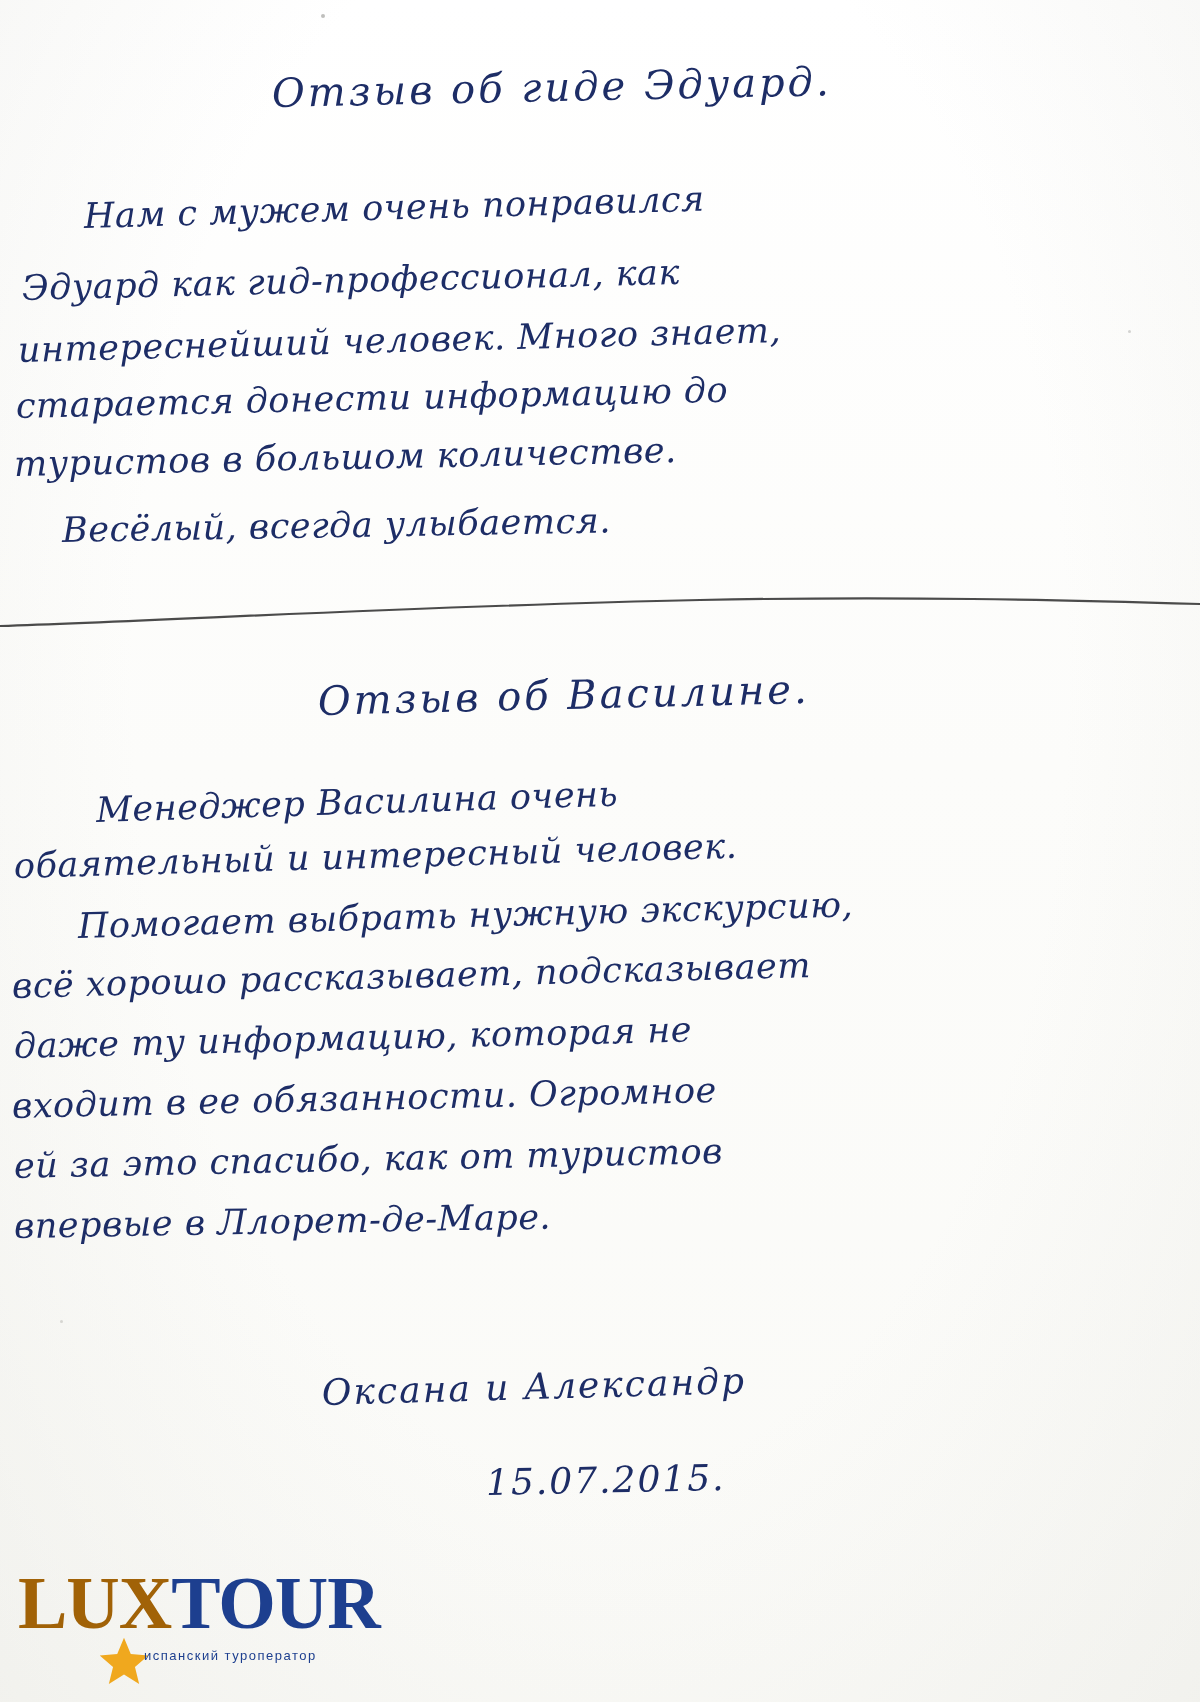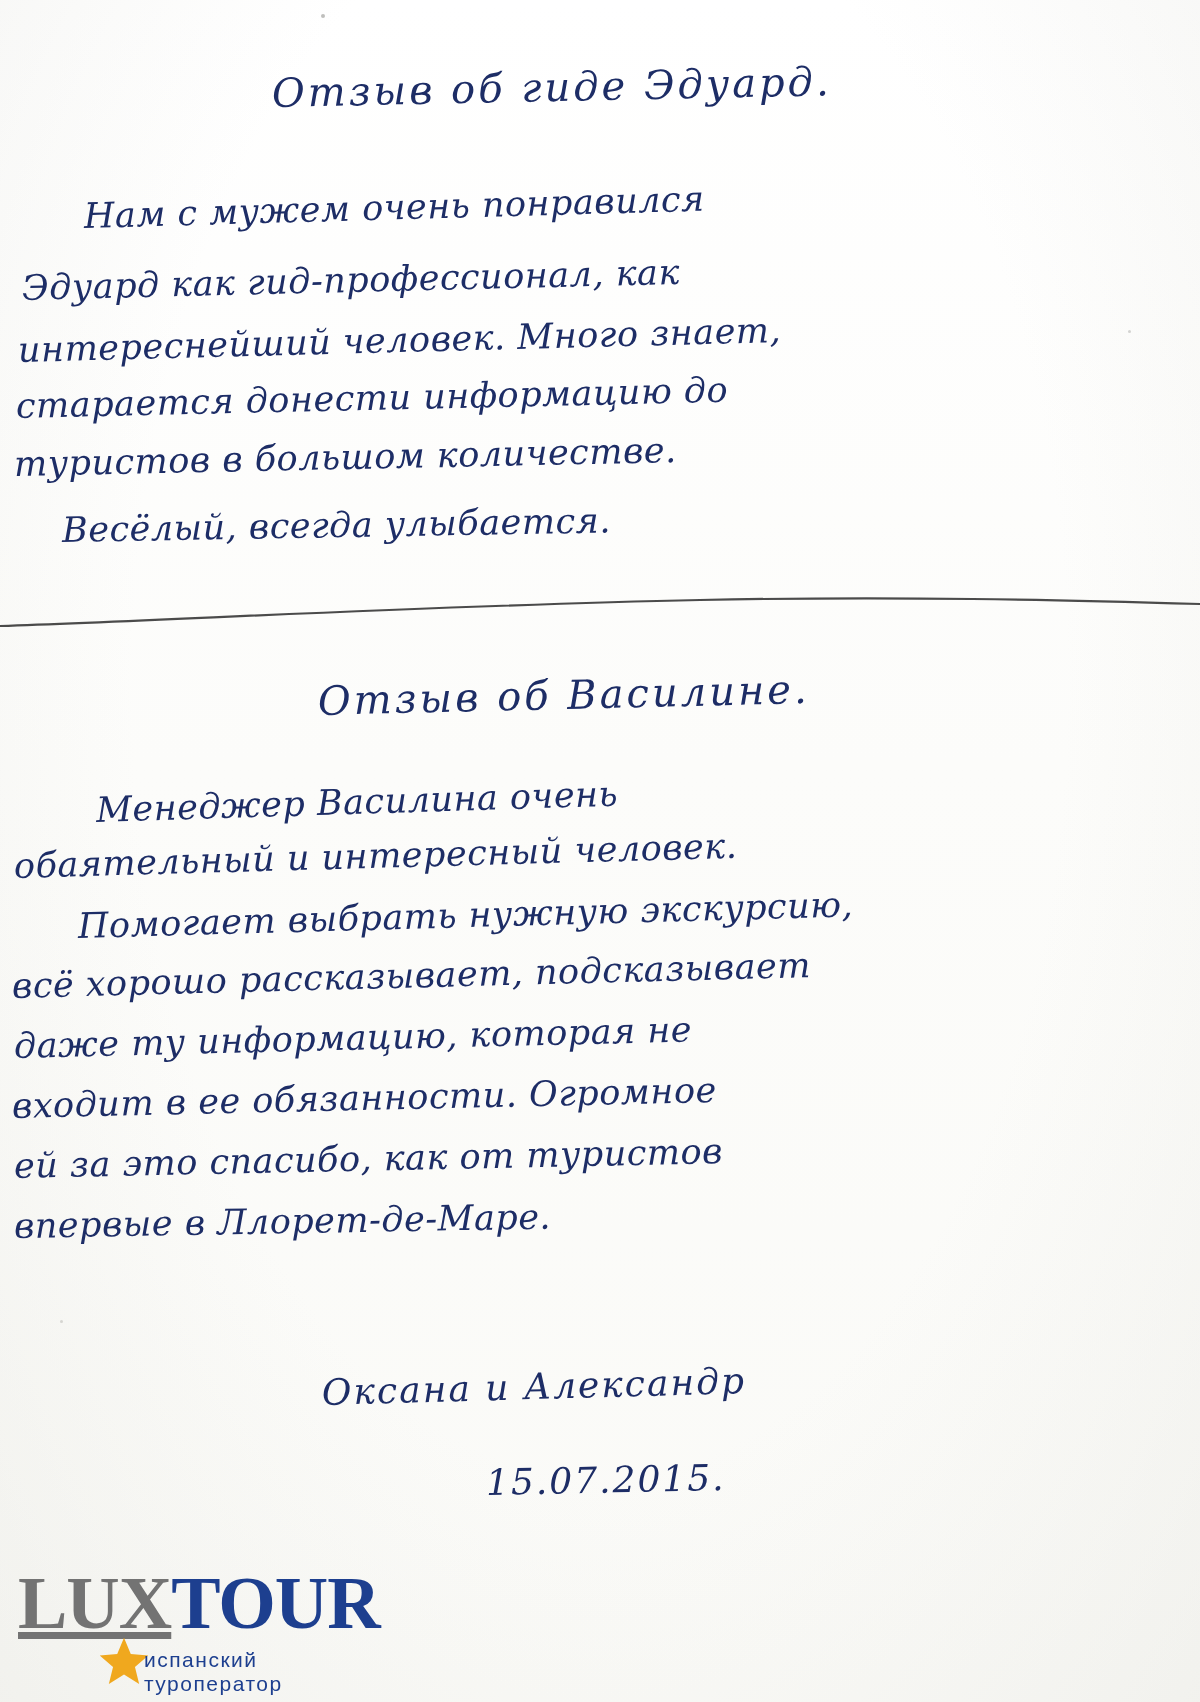--- a/index.html
+++ b/index.html
@@ -77,28 +77,28 @@
     font-family: "Liberation Serif", serif;
     font-size: 74px;
     font-weight: 700;
     color: #1d3f8f;
     letter-spacing: -1px;
     line-height: 1;
     position: absolute;
     left: 0;
     top: 2px;
   }
-  .logo-word .lux { color: #737373; text-decoration: underline; }
+  .logo-word .lux { color: #a16207; }
   .logo-word .tour { color: #1d3f8f; margin-top: 8px; }
   .logo-sub {
     position: absolute;
     left: 126px;
     top: 84px;
     font-family: "Liberation Sans", sans-serif;
-    font-size: 21px;
+    font-size: 13px;
     color: #1d3f8f;
     letter-spacing: 1.5px;
   }
   .logo-star {
     position: absolute;
     left: 78px;
     top: 70px;
     width: 56px;
     height: 56px;
     color: #f0a81e;

